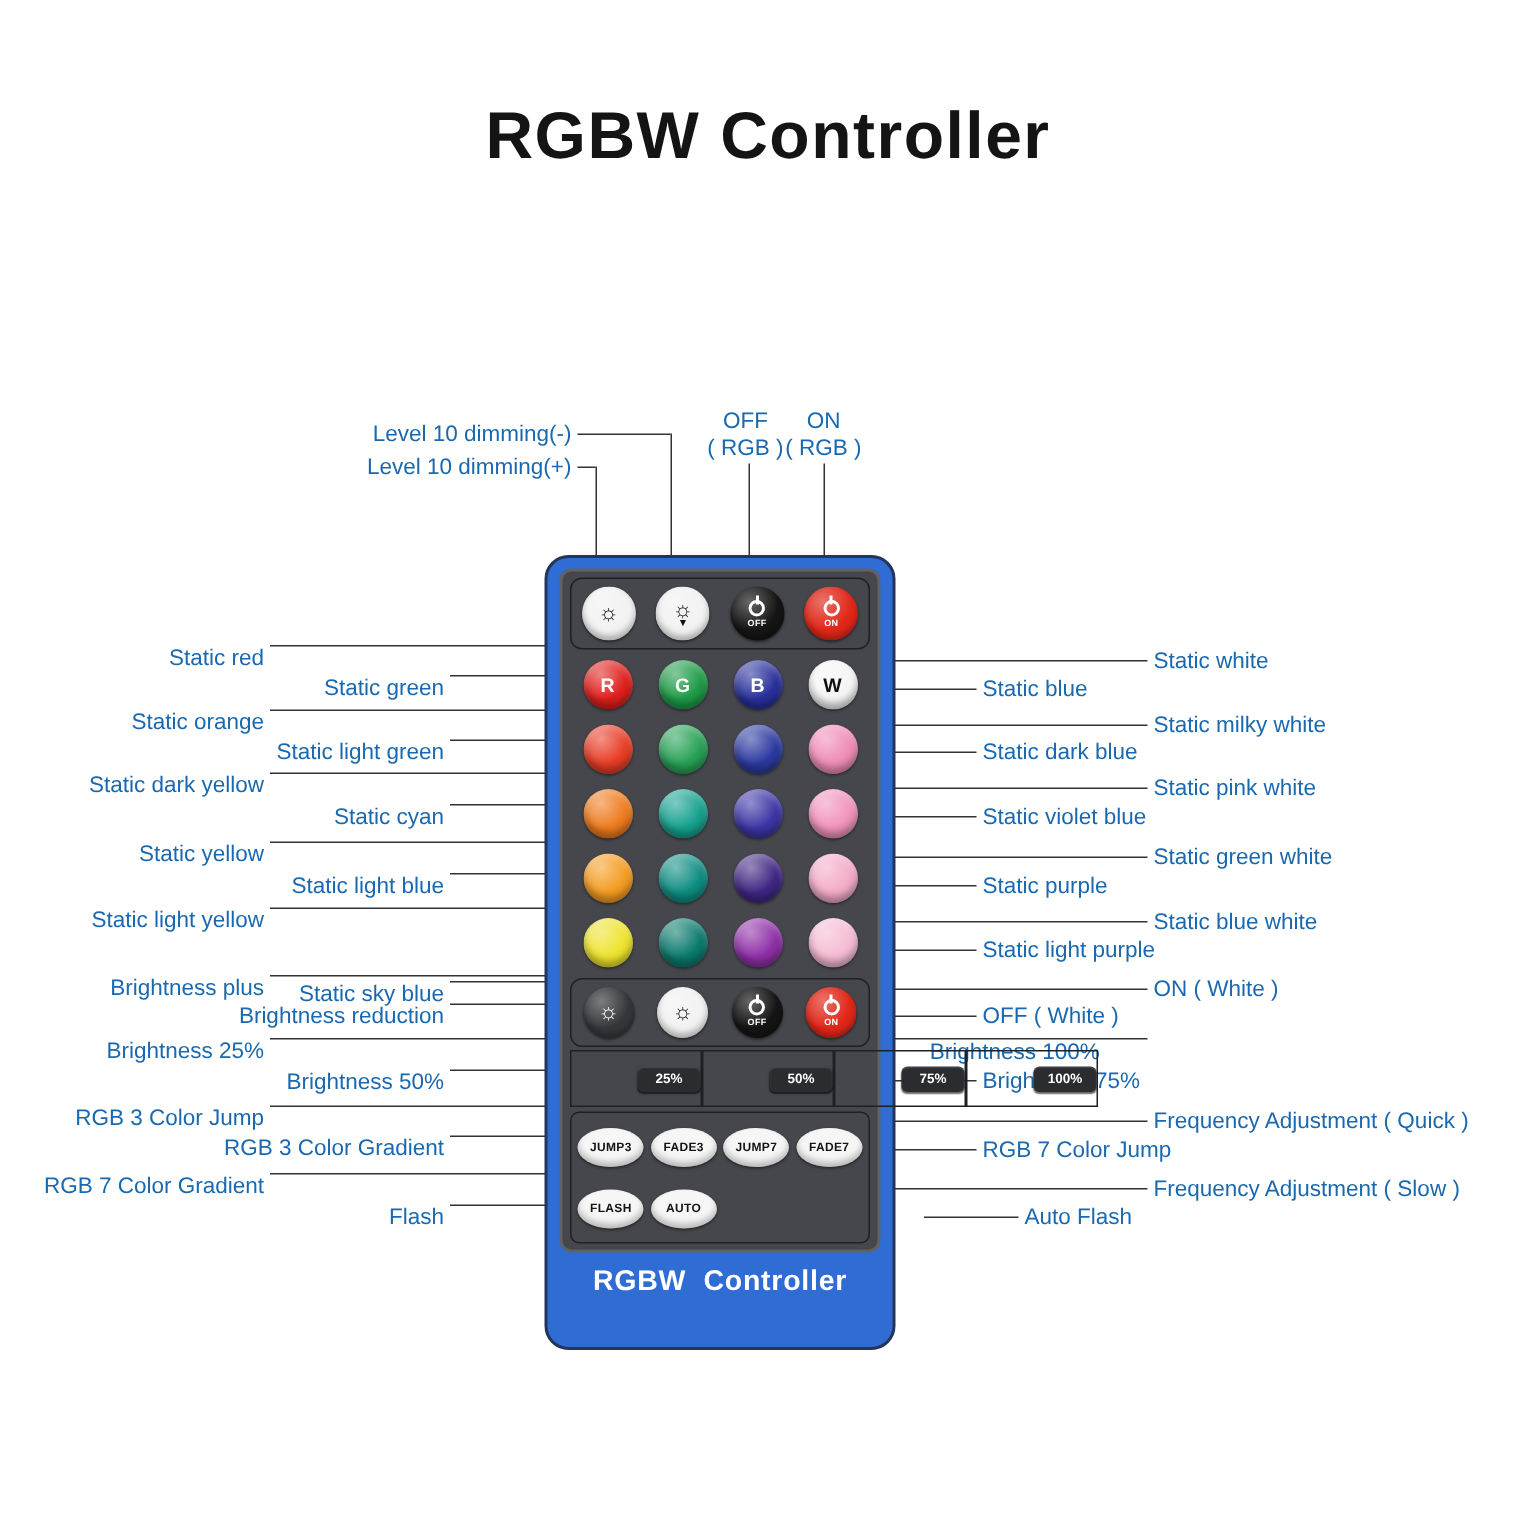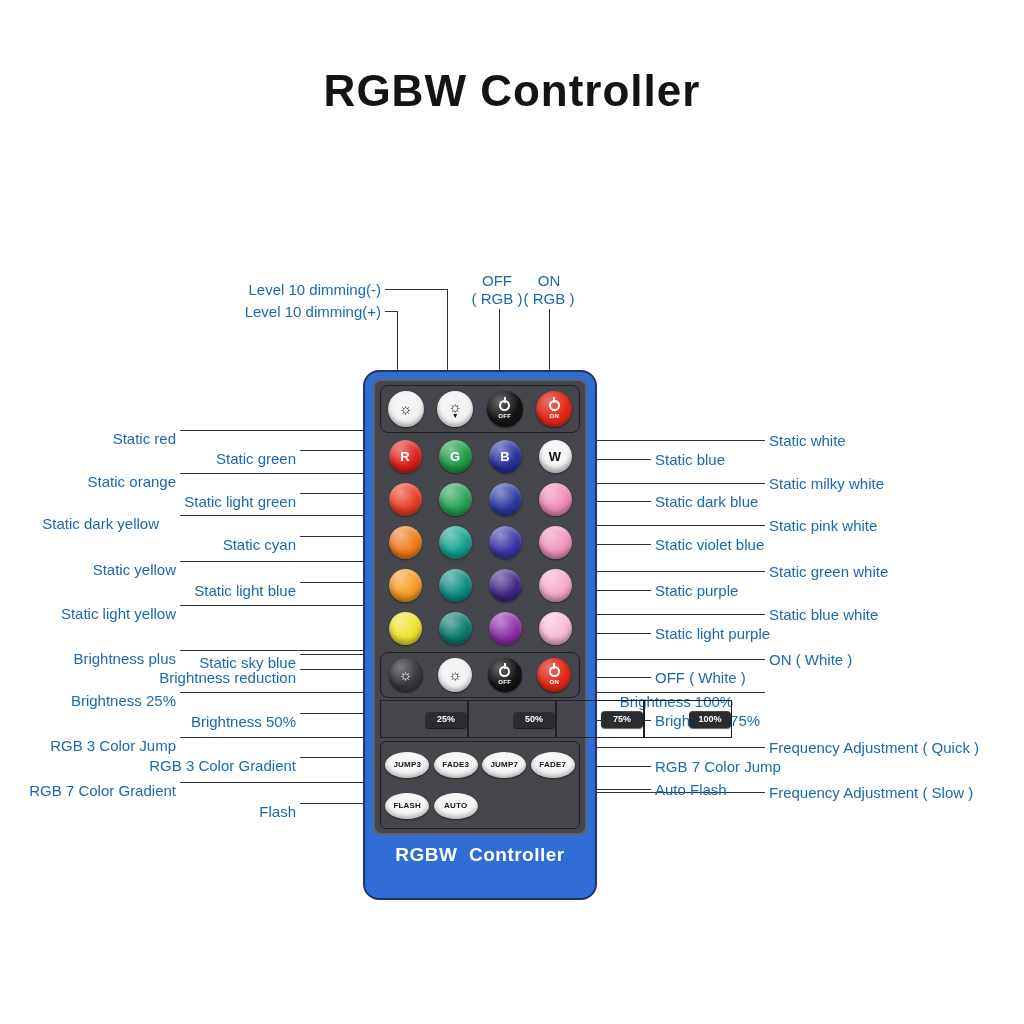--- a/index.html
+++ b/index.html
@@ -89,21 +89,21 @@
         <span class="leader" style="width: 73px;"></span>
       </div>
       <div class="callout-left" style="top: 473px;">
         <span class="callout-text">Static orange</span>
         <span class="leader" style="width: 193px;"></span>
       </div>
       <div class="callout-left" style="top: 493px;">
         <span class="callout-text">Static light green</span>
         <span class="leader" style="width: 73px;"></span>
       </div>
-      <div class="callout-left" style="top: 515px; gap: 17px;">
+      <div class="callout-left" style="top: 515px;">
         <span class="callout-text">Static dark yellow</span>
         <span class="leader" style="width: 193px;"></span>
       </div>
       <div class="callout-left" style="top: 536px;">
         <span class="callout-text">Static cyan</span>
         <span class="leader" style="width: 73px;"></span>
       </div>
       <div class="callout-left" style="top: 561px;">
         <span class="callout-text">Static yellow</span>
         <span class="leader" style="width: 193px;"></span>
@@ -215,21 +215,21 @@
         <span class="callout-text">Frequency Adjustment ( Quick )</span>
       </div>
       <div class="callout-right" style="top: 756px;">
         <span class="leader" style="width: 63px;"></span>
         <span class="callout-text">RGB 7 Color Jump</span>
       </div>
       <div class="callout-right" style="top: 782px;">
         <span class="leader" style="width: 177px;"></span>
         <span class="callout-text">Frequency Adjustment ( Slow )</span>
       </div>
-      <div class="callout-right" style="top: 779px;">
+      <div class="callout-right" style="top: 801px; padding-left: 28px;">
         <span class="leader" style="width: 63px;"></span>
         <span class="callout-text">Auto Flash</span>
       </div>
     </div>
 
   <div id="remote">
     <div id="panel">
       <div id="top-row" class="btn-row">
           <div class="rbtn" style="width: 36px; height: 36px; background: radial-gradient(circle at 35% 28%, rgba(255, 255, 255, 0.35), rgba(255, 255, 255, 0) 55%), rgb(242, 242, 242); color: rgb(17, 17, 17);">
             <span class="sun">☼</span>

